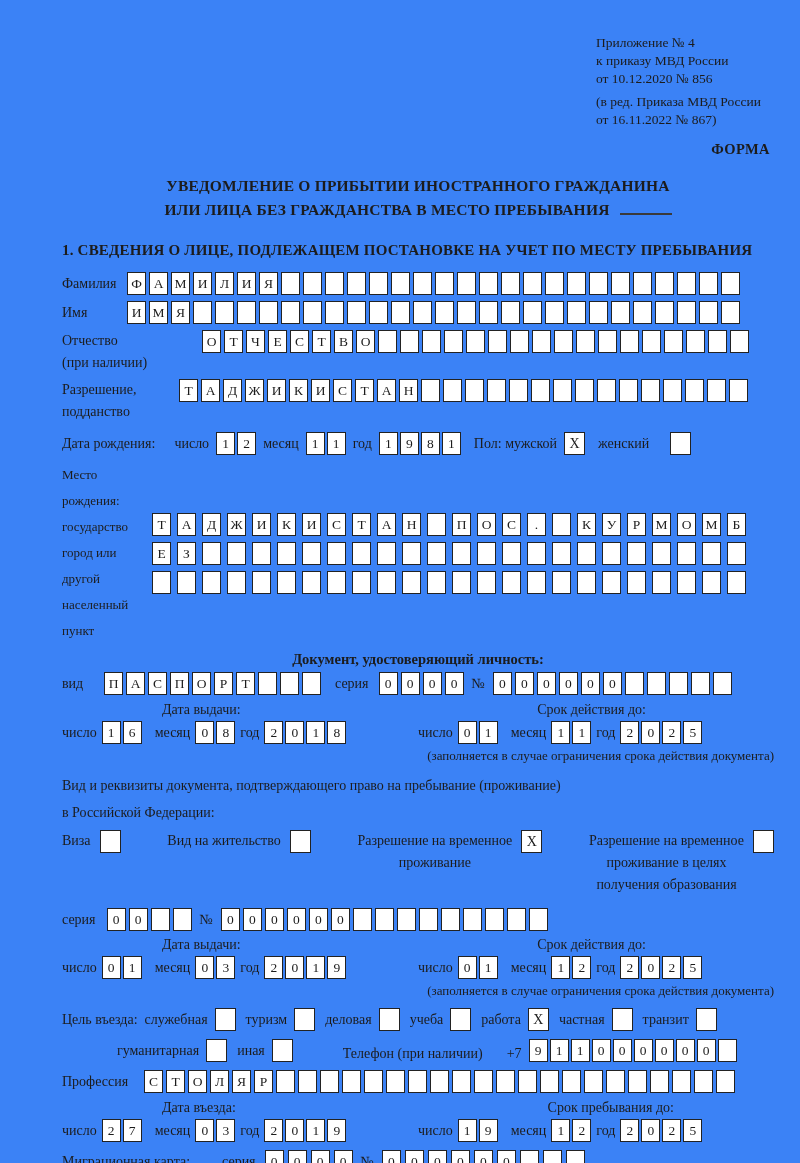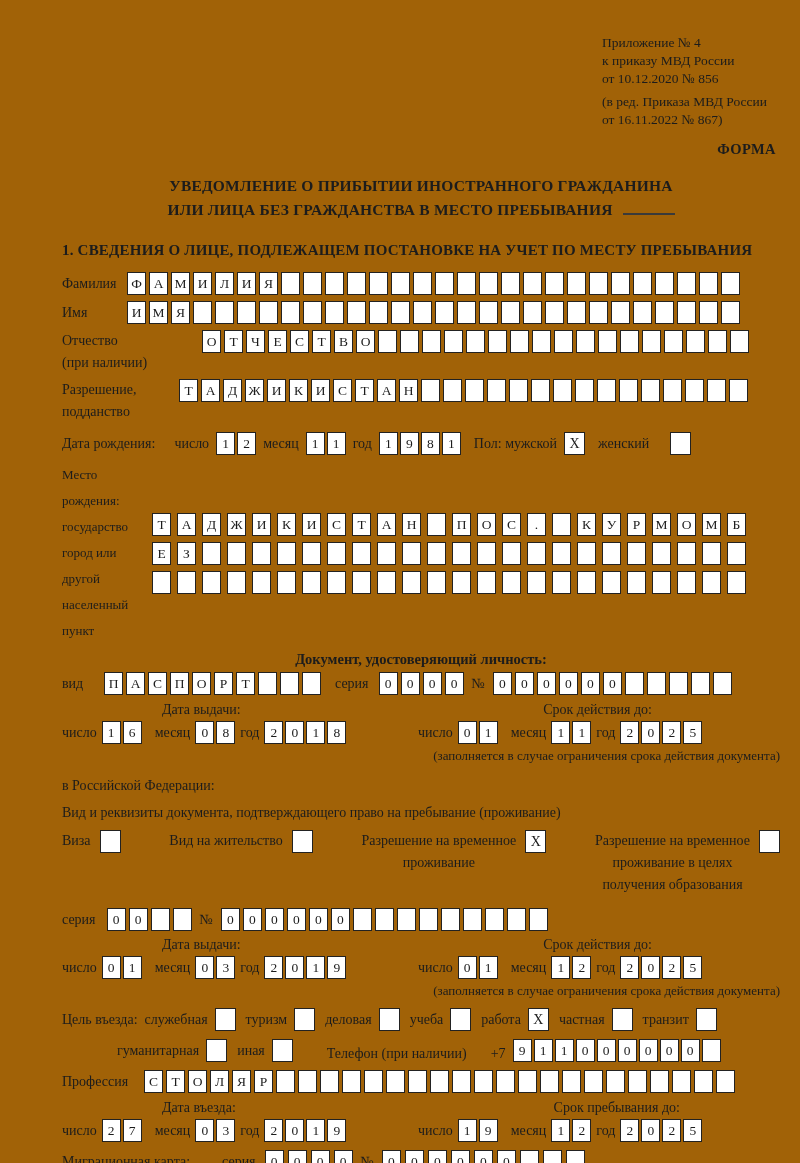--- a/index.html
+++ b/index.html
@@ -1,20 +1,20 @@
 <!DOCTYPE html>
 <html><head>
 <meta charset="utf-8">
 <style>
   html,body{margin:0;padding:0;background:#fff;}
   .page{
     width:800px;height:1163px;box-sizing:border-box;position:relative;
-    background:#a16207;color:#1c1c1c;
+    background:#3b82f6;color:#1c1c1c;
     font-family:"Liberation Serif","DejaVu Serif",serif;
-    padding:34px 20px 0 62px;overflow:hidden;
+    padding:34px 26px 0 62px;overflow:hidden;
   }
   
   .annex{width:178px;margin-left:auto;font-size:13.5px;line-height:18px;}
   .annex .part2{margin-top:5px;}
   .forma{text-align:right;font-weight:bold;font-size:14.5px;margin-top:12px;margin-right:4px;letter-spacing:.4px;}
   
   .title{text-align:center;font-weight:bold;font-size:15.5px;line-height:24px;margin-top:16px;letter-spacing:.2px;}
   .blank-line{display:inline-block;width:52px;border-bottom:2.4px solid #3a3a3a;margin-left:10px;height:10px;}
   .sec-heading{font-weight:bold;font-size:15px;margin-top:20px;letter-spacing:.2px;}
   
@@ -53,21 +53,21 @@
   .note{font-size:13px;text-align:right;margin-top:4px;}
   
   .intro{font-size:14px;line-height:27px;margin-top:8px;}
   .opts{display:flex;justify-content:space-between;align-items:flex-start;margin-top:4px;font-size:14px;}
   .opt{display:flex;align-items:flex-start;gap:9px;}
   .opt .lines{text-align:center;line-height:22px;}
   
   .purpose{display:flex;align-items:center;margin-top:9px;font-size:14px;flex-wrap:nowrap;}
   .pitem{display:inline-flex;align-items:center;gap:7px;margin-right:10px;}
   .purpose2{display:flex;align-items:flex-end;margin-top:8px;font-size:14px;margin-left:55px;}
-  .purpose2 .phone-lbl{margin-left:24px;}
+  .purpose2 .phone-lbl{margin-left:40px;}
   .purpose2 .pfx{margin-left:24px;margin-right:7px;}
   .mlr{margin:0 10px 0 14px;} .mlr2{margin:0 8px 0 8px;}
   .series-row{display:flex;align-items:center;margin-top:12px;font-size:14px;}
   .mig-row{display:flex;align-items:center;margin-top:8px;font-size:14px;}
   .mig-row .ser{margin-left:32px;margin-right:9px;}
 </style>
 </head>
 <body>
 
 <div class="page">
@@ -423,22 +423,22 @@
           <span class="cbox">2</span>
           <span class="cbox">0</span>
           <span class="cbox">2</span>
           <span class="cbox">5</span>
         </span>
     </div>
   </div>
   <div class="note">(заполняется в случае ограничения срока действия документа)</div>
 
   <div class="intro">
+    <div>Вид и реквизиты документа, подтверждающего право на пребывание (проживание)</div>
     <div>в Российской Федерации:</div>
-    <div>Вид и реквизиты документа, подтверждающего право на пребывание (проживание)</div>
   </div>
 
   <div class="opts">
     <div class="opt">
       <div class="lines">
           <div>Виза</div>
         </div>
       <span class="checkbox"></span>
     </div>
     <div class="opt">

